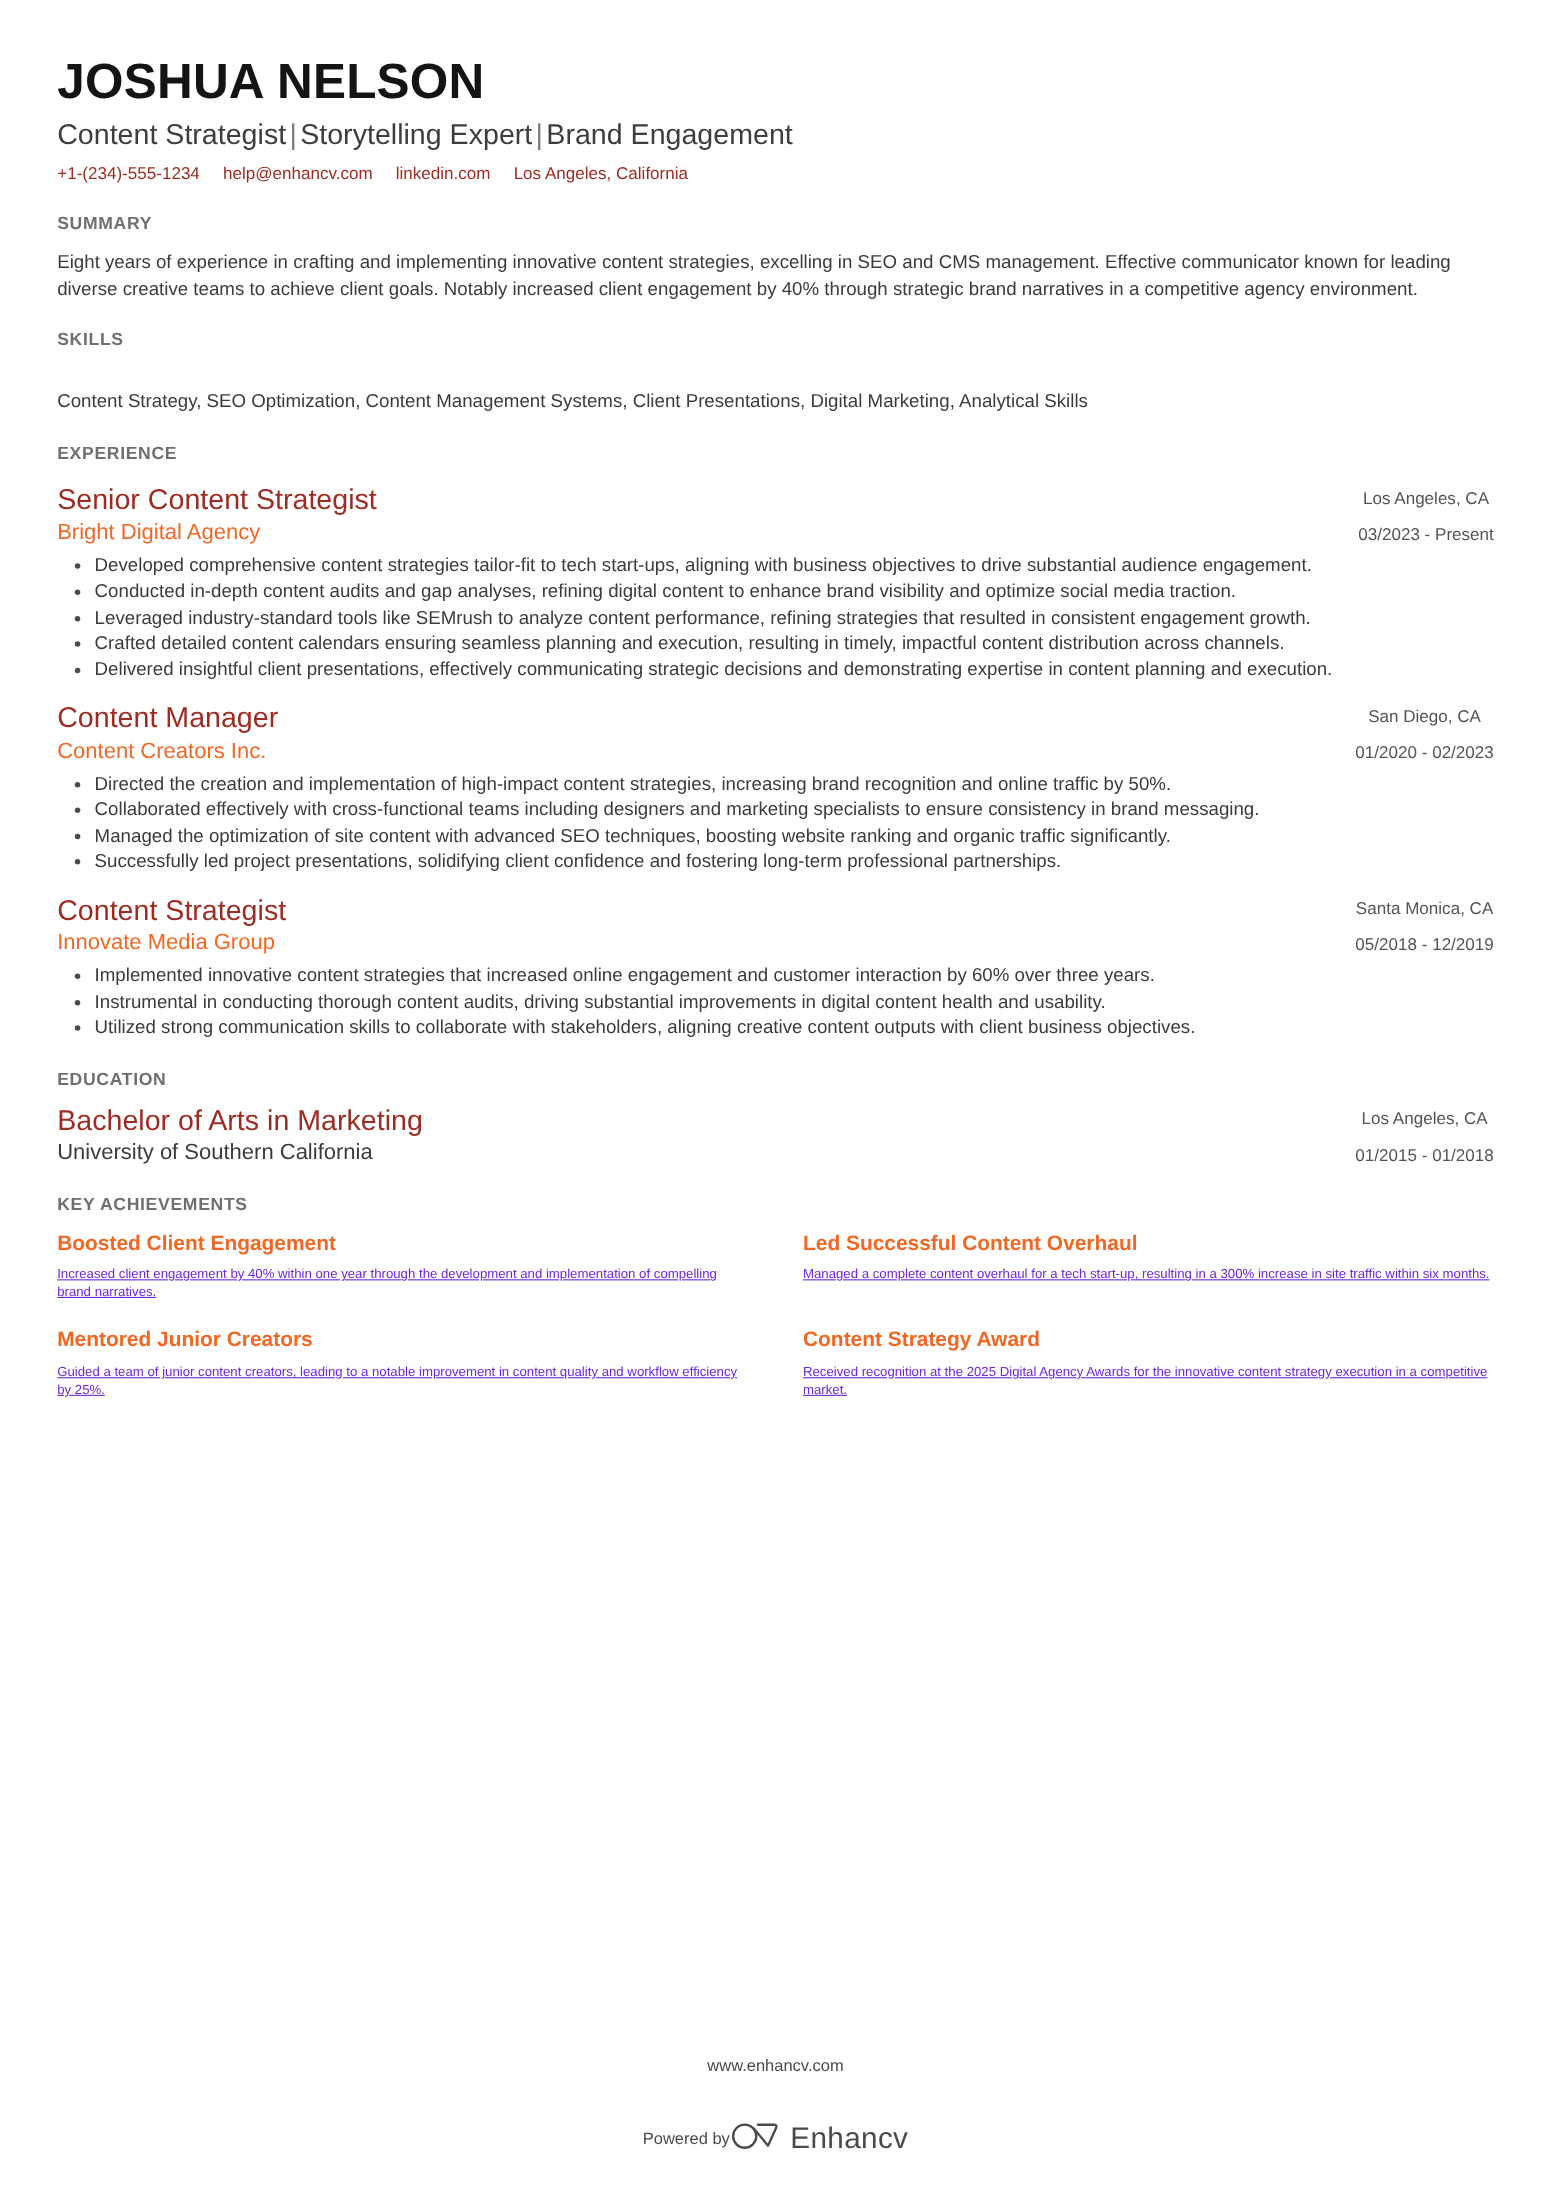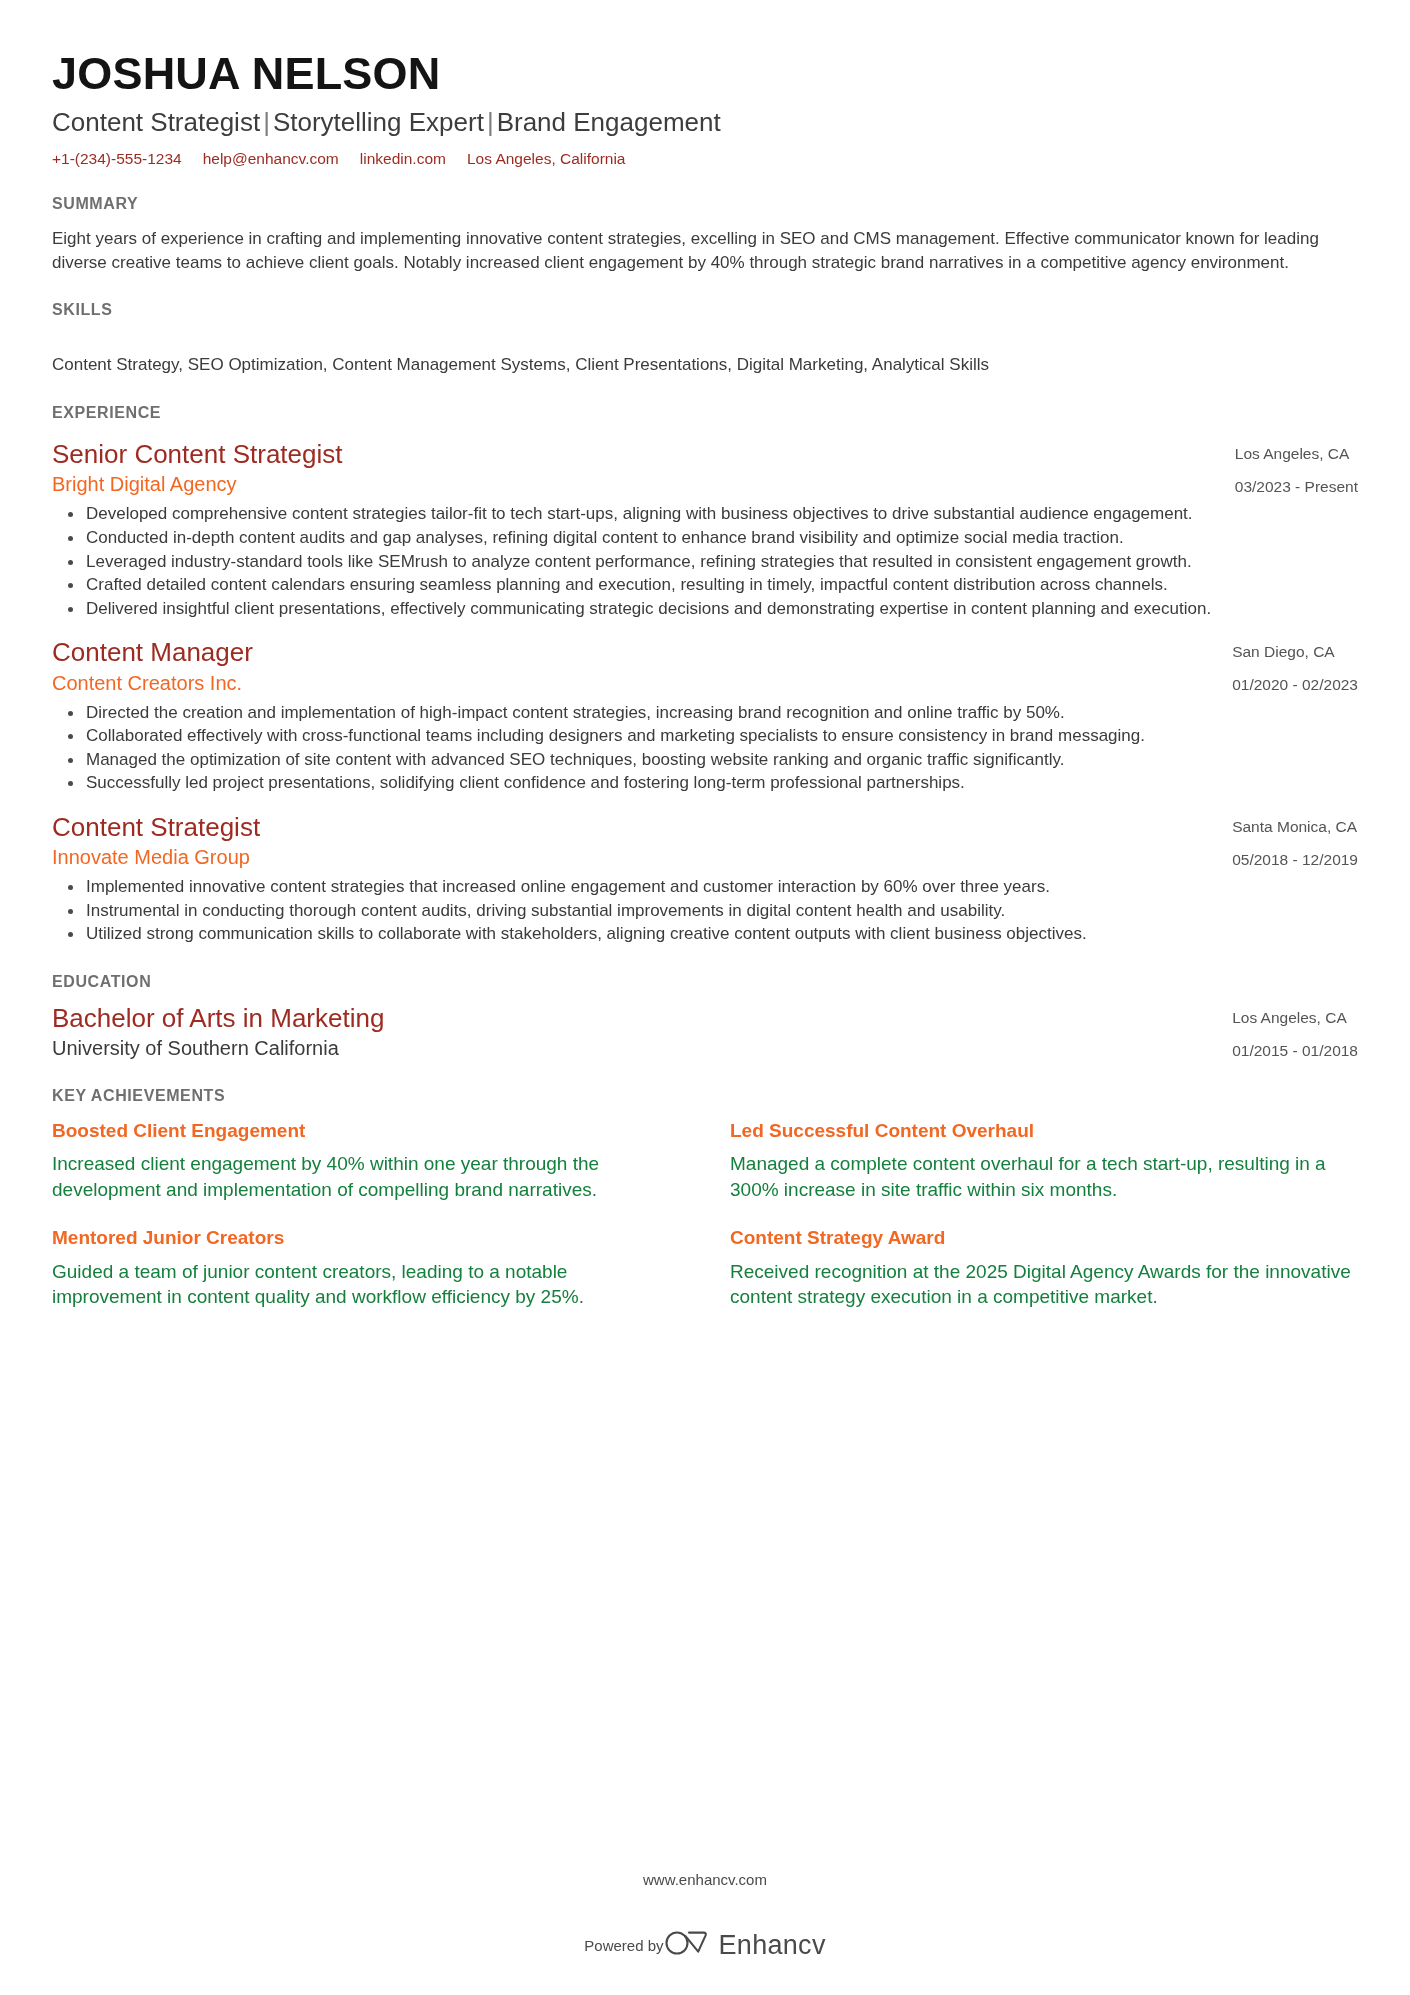--- a/index.html
+++ b/index.html
@@ -105,21 +105,21 @@
     margin-top: 3px;
     font-size: 20px;
     font-weight: 400;
     color: #f26722;
     line-height: 1.2;
   }
   .entry-org.plain { color: #3b3b3b; }
 
   .entry-meta {
     flex: 0 0 auto;
-    text-align: left;
+    text-align: center;
     padding-top: 6px;
   }
   .entry-meta .loc {
     font-size: 15.5px;
     color: #545454;
     line-height: 1.2;
     white-space: nowrap;
   }
   .entry-meta .date {
     margin-top: 14px;
@@ -165,23 +165,24 @@
     row-gap: 25px;
   }
   .ach-title {
     font-size: 19px;
     font-weight: 700;
     color: #f26722;
     line-height: 1.2;
   }
   .ach-desc {
     margin-top: 9px;
-    font-size: 19px;
+    font-size: 12px;
     line-height: 1.33;
-    color: #15803d;
+    color: #6d28d9;
+    text-decoration: underline;
   }
 
   
   .footer {
     position: absolute;
     left: 52px;
     right: 52px;
     bottom: 34px;
     display: flex;
     align-items: center;

